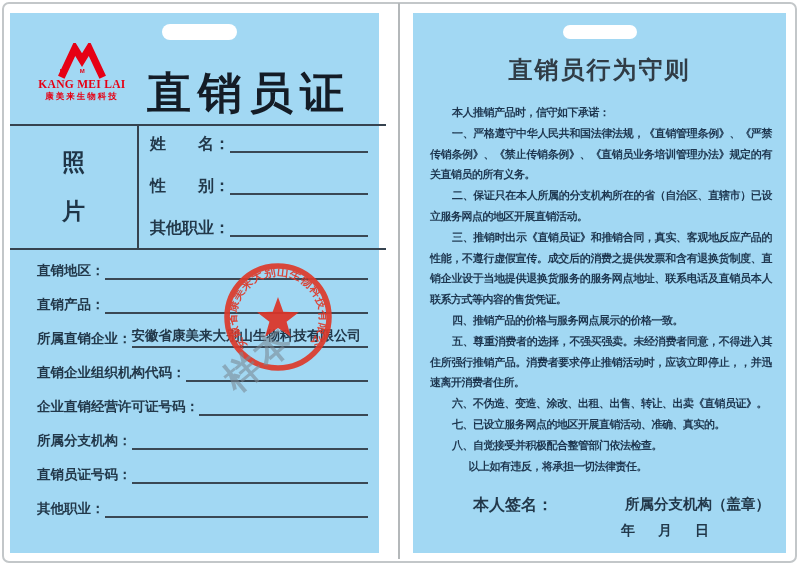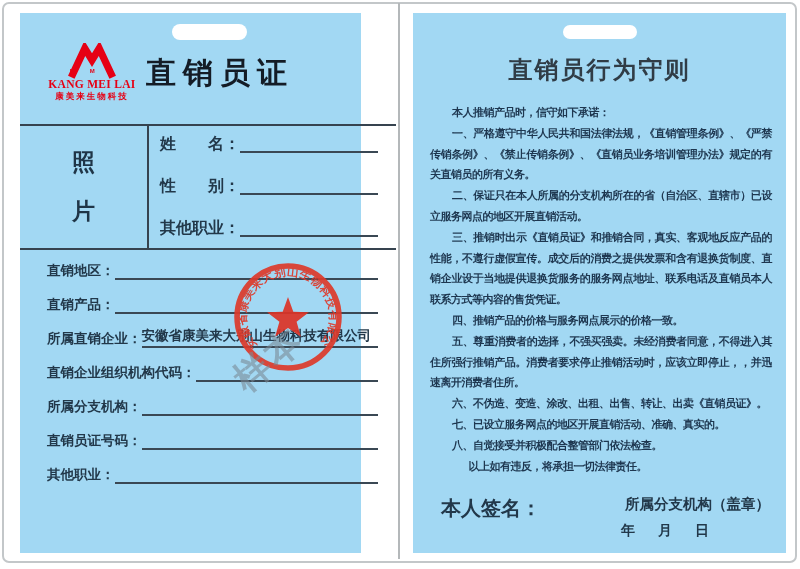--- a/index.html
+++ b/index.html
@@ -3,37 +3,37 @@
 <meta charset="utf-8">
 <style>
   html,body{margin:0;padding:0;background:#ffffff;}
   .canvas{position:relative;width:800px;height:569px;background:#ffffff;overflow:hidden;
           font-family:"Liberation Sans","DejaVu Sans",sans-serif;}
   .spread-border{position:absolute;left:2px;top:2px;width:791px;height:557px;
                  border:2px solid #c3c7c9;border-radius:7px;pointer-events:none;}
   .center-divider{position:absolute;left:398px;top:3px;width:2px;height:556px;background:#b4b8ba;}
 
   .panel{position:absolute;top:13px;height:540px;background:#a2d8f3;}
-  .panel.left{left:20px;width:341px;}
+  .panel.left{left:10px;width:369px;}
   .panel.right{left:413px;width:373px;}
   .slot{position:absolute;background:#ffffff;border-radius:8px;}
   .panel.left .slot{left:152px;top:11px;width:75px;height:16px;}
   .panel.right .slot{left:150px;top:12px;width:74px;height:14px;}
 
   
   .logo{position:absolute;left:16px;top:30px;width:112px;text-align:center;color:#e60014;}
   .logo svg{display:block;margin:0 auto;}
   .logo .kml{font-size:6px;letter-spacing:7px;margin:-11px 0 0 7px;font-weight:700;}
   .logo .brand-en{font-family:"Liberation Serif","DejaVu Serif",serif;font-weight:700;
                   font-size:11.5px;letter-spacing:.3px;margin-top:4px;white-space:nowrap;}
   .logo .brand-cn{font-size:8.5px;letter-spacing:2px;margin-top:1px;font-weight:700;}
 
-  .front-title{position:absolute;left:126px;top:40px;margin:0;
+  .front-title{position:absolute;left:126px;top:40px;margin:11px;
                font-family:"Liberation Serif","DejaVu Serif",serif;
-               font-size:30px;font-weight:700;letter-spacing:7px;color:#141c26;white-space:nowrap;}
+               font-size:44px;font-weight:700;letter-spacing:7px;color:#141c26;white-space:nowrap;}
 
   .hline{position:absolute;left:0;width:376px;height:2px;background:#36434f;}
   .hline.l1{top:111px;} .hline.l2{top:235px;}
   .vline{position:absolute;left:127px;top:111px;width:2px;height:124px;background:#36434f;}
 
   .photo{position:absolute;left:0;top:113px;width:127px;height:122px;display:flex;
          flex-direction:column;align-items:center;justify-content:center;gap:18px;
          font-size:23px;font-weight:600;color:#1f3547;}
 
   .id-rows{position:absolute;left:140px;top:120px;width:218px;}
@@ -50,21 +50,21 @@
              letter-spacing:3px;color:rgba(120,136,148,.58);transform:rotate(-40deg);
              white-space:nowrap;}
 
   
   .back-title{position:absolute;left:0;top:41px;width:100%;margin:0;text-align:center;
               font-size:24px;font-weight:700;letter-spacing:2px;color:#303c46;}
   .rules-body{position:absolute;left:17px;top:89px;width:342px;text-align:justify;
               font-size:11px;letter-spacing:-0.5px;line-height:20.8px;font-weight:600;color:#1e3750;}
   .rules-body p{margin:0;text-indent:2em;}
   .rules-body p.closing{text-indent:3.5em;}
-  .sig-name{position:absolute;left:28px;top:482px;font-size:20px;font-weight:700;color:#22384a;font-family:Liberation Mono, monospace;}
+  .sig-name{position:absolute;left:60px;top:482px;font-size:16px;font-weight:700;color:#22384a;font-family:Liberation Mono, monospace;}
   .sig-branch{position:absolute;left:212px;top:482px;font-size:14.5px;font-weight:700;color:#22384a;}
   .date-row{position:absolute;left:208px;top:509px;display:flex;gap:23px;
             font-size:14px;font-weight:700;color:#22384a;}
 </style>
 </head>
 <body>
 
 <div class="canvas">
   <div class="spread-border"></div>
   <div class="center-divider"></div>
@@ -118,20 +118,24 @@
       </div>
       <div class="row">
         <span class="label">所属直销企业：</span>
         <span class="fill">安徽省康美来大别山生物科技有限公司</span>
       </div>
       <div class="row">
         <span class="label">直销企业组织机构代码：</span>
         <span class="fill"></span>
       </div>
       <div class="row">
+        <span class="label">企业直销经营许可证号码：</span>
+        <span class="fill"></span>
+      </div>
+      <div class="row">
         <span class="label">所属分支机构：</span>
         <span class="fill"></span>
       </div>
       <div class="row">
         <span class="label">直销员证号码：</span>
         <span class="fill"></span>
       </div>
       <div class="row">
         <span class="label">其他职业：</span>
         <span class="fill"></span>

